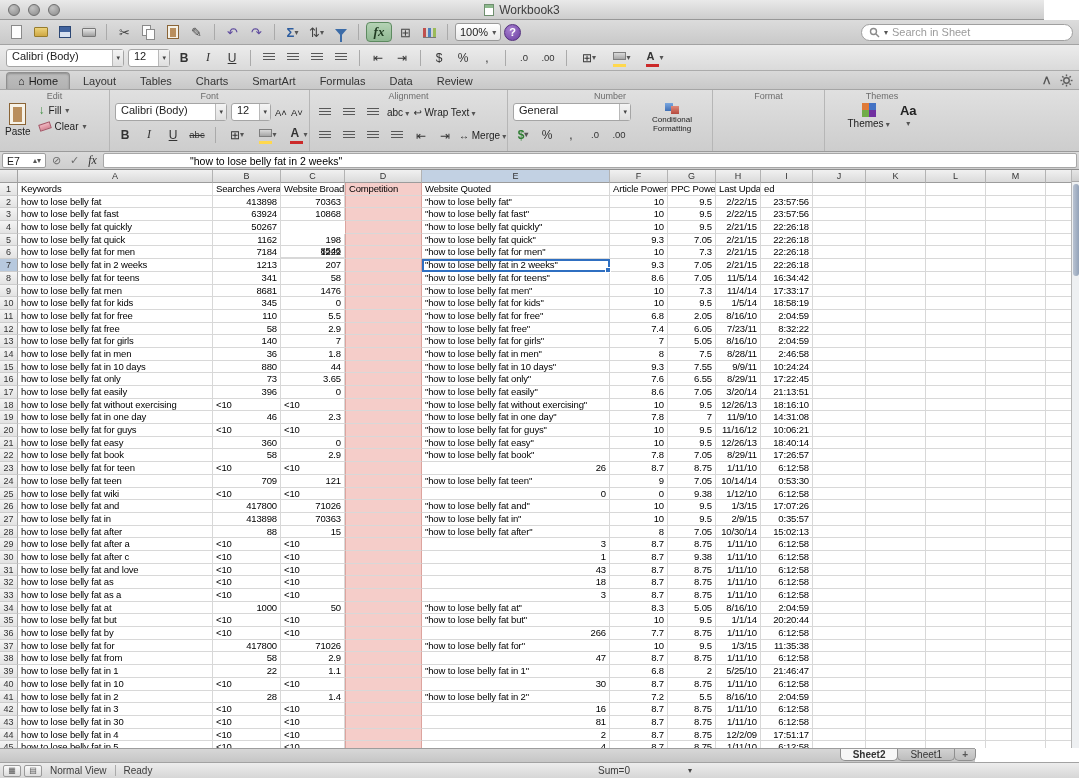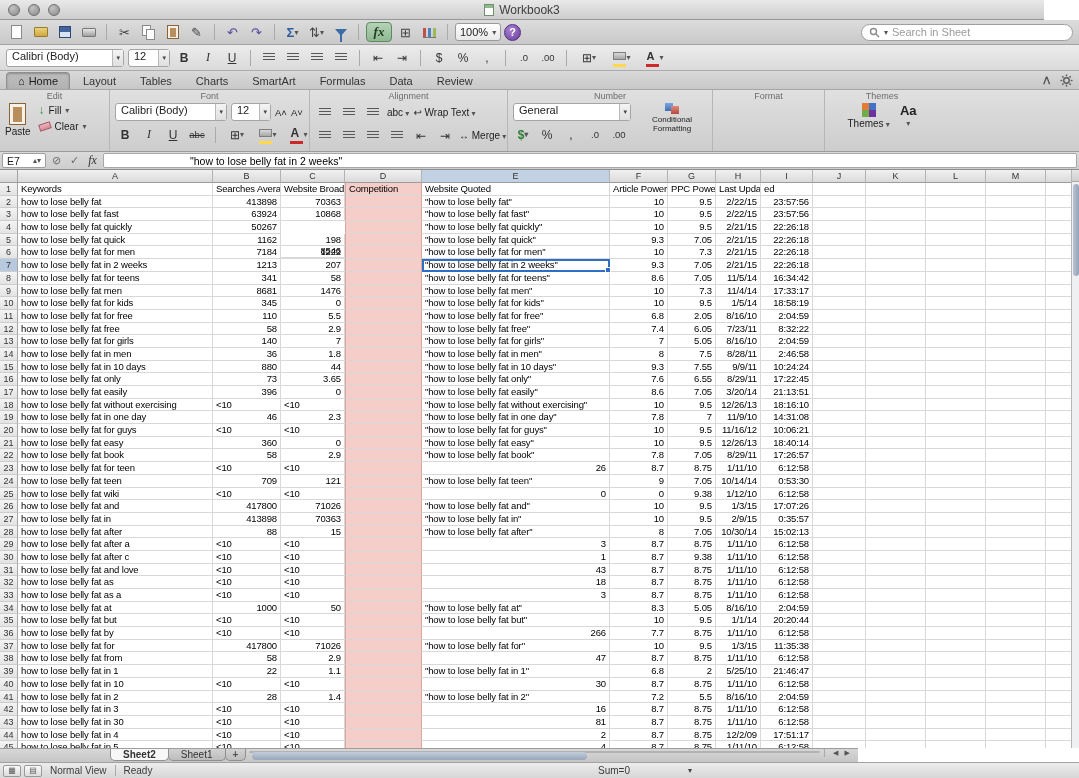--- a/index.html
+++ b/index.html
@@ -136,22 +136,22 @@
   .cell.num{text-align:right;}
   .cell.pink{background:#f5cdc9;border-left:1px solid #dca49e;border-right:1px solid #dca49e;}
   .cell.selcell{outline:2px solid #2f6fc1;outline-offset:-2px;position:relative;overflow:visible;z-index:2;background:#fff;}
   .cell.selcell::after{content:"";position:absolute;right:-2px;bottom:-2px;width:4px;height:4px;background:#2f6fc1;border:1px solid #fff;}
 
   
   .vscroll{position:absolute;top:170px;right:0;width:8px;height:578px;background:#eef0f2;border-left:1px solid #b6b6b6;}
   .vthumb{position:absolute;top:14px;left:1px;width:6px;height:92px;border-radius:3px;background:linear-gradient(90deg,#b9c3d2,#93a2b8);}
   .vtopbox{position:absolute;top:0;left:0;width:8px;height:12px;background:linear-gradient(#e6e6e6,#cfcfcf);border-bottom:1px solid #aaa;}
 
-  .hbar{position:absolute;top:748px;left:0;width:858px;height:14px;background:linear-gradient(#d7d7d7,#c6c6c6);
-    border-top:1px solid #9d9d9d;display:flex;align-items:flex-start;}
+  .hbar{position:absolute;top:748px;left:0;width:975px;height:14px;background:linear-gradient(#d7d7d7,#c6c6c6);
+    border-top:1px solid #9d9d9d;display:flex;align-items:flex-end;flex-direction:column;}
   .stabs{display:flex;align-items:stretch;padding-left:110px;flex:none;}
   .stab{padding:0 12px;font-size:10px;display:flex;align-items:center;border:1px solid #8f8f8f;border-top:none;
     border-radius:0 0 5px 5px;background:linear-gradient(#d2d2d2,#bdbdbd);color:#333;margin-right:-1px;}
   .stab.active{background:#f7f7f7;font-weight:bold;z-index:1;}
   .stab.add{padding:0 7px;font-weight:bold;color:#555;}
   .htrack{flex:1;margin:2px 4px;background:#e9ebee;border:1px solid #b2b2b2;border-radius:5px;position:relative;}
   .hthumb{position:absolute;top:0;left:2px;width:335px;height:8px;border-radius:4px;background:linear-gradient(#c3cdda,#97a6bc);}
   .harrows{flex:none;width:34px;display:flex;align-items:center;justify-content:center;gap:6px;font-size:7px;color:#555;border-left:1px solid #aaa;}
 
   

